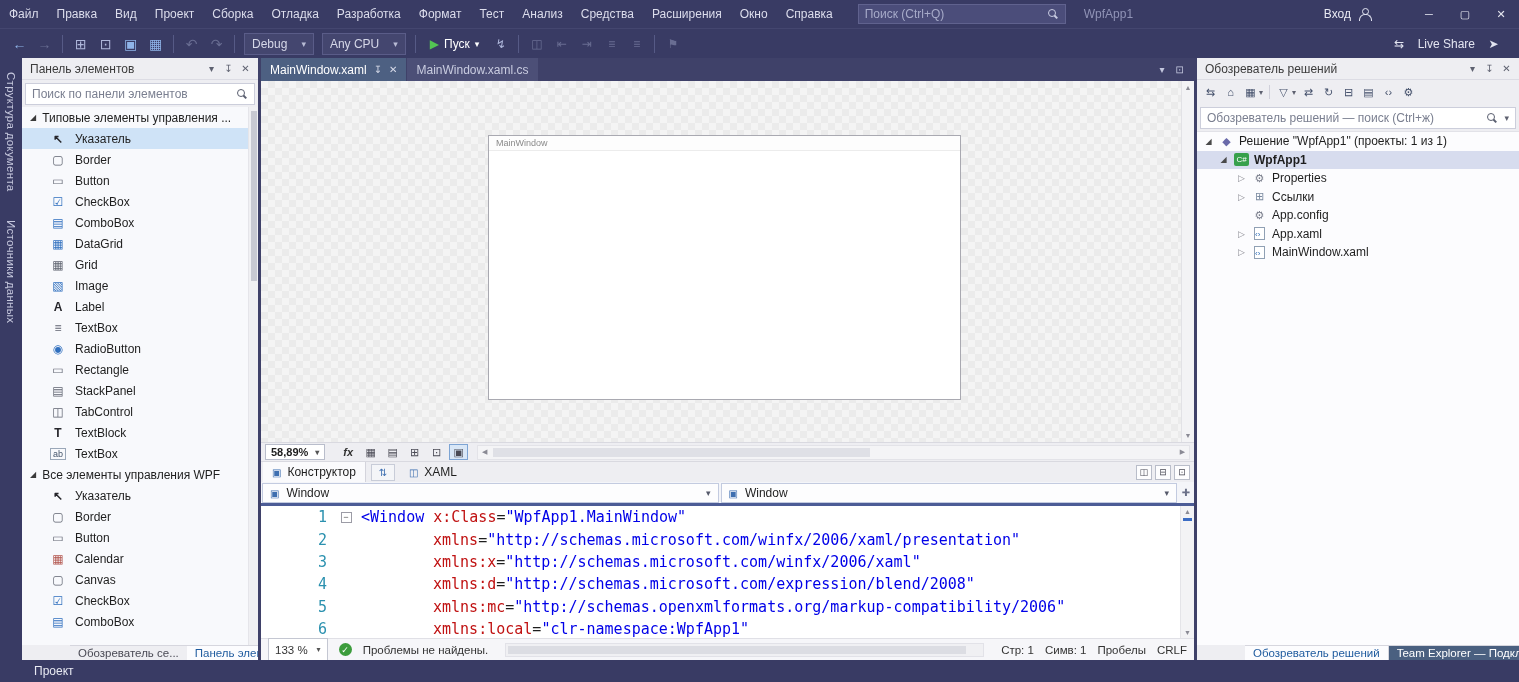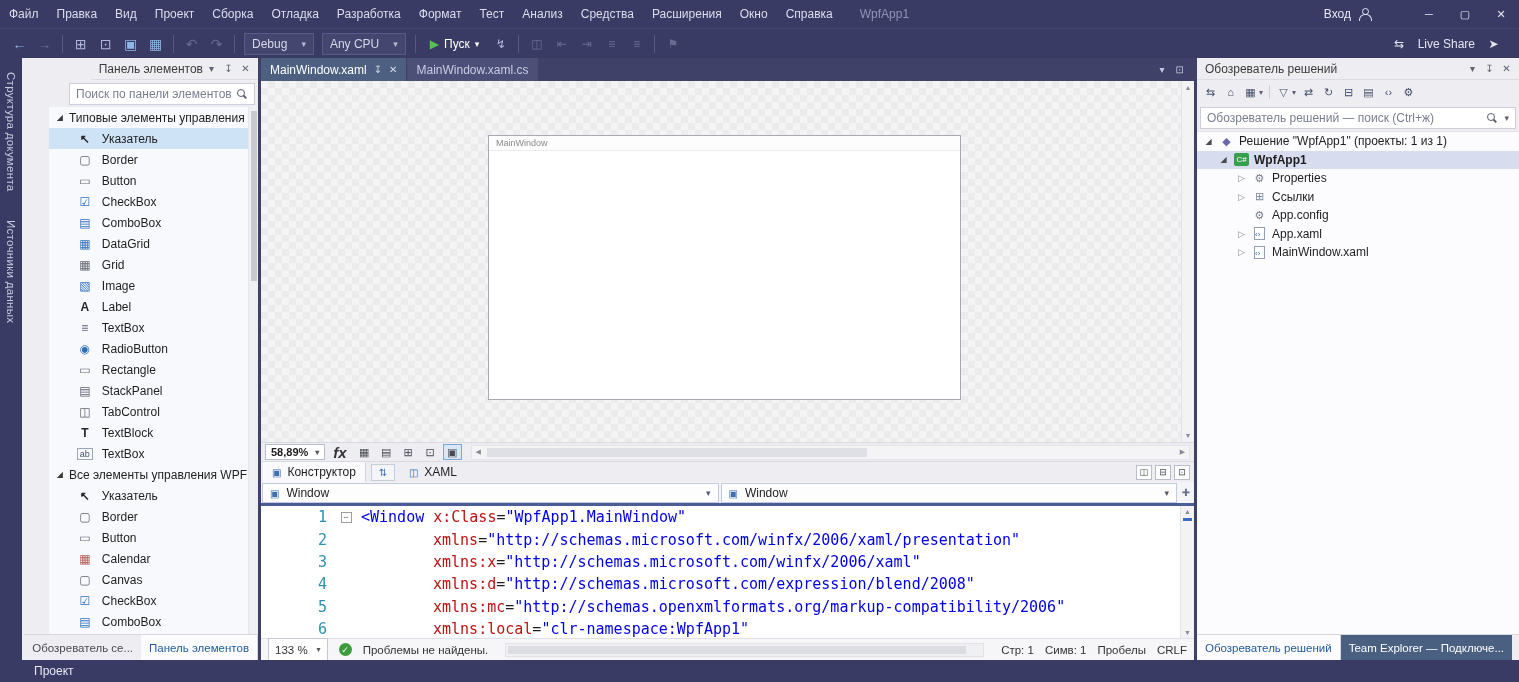--- a/index.html
+++ b/index.html
@@ -38,21 +38,21 @@
   .tb-start .play { color: #53C453; font-size: 12px; }
   .tb-start .caret { font-size: 9px; }
   .tb-right { margin-left: auto; display: flex; align-items: center; gap: 7px; color: #E2E4F0; padding-right: 6px; }
 
   
   .main { flex: 1; display: flex; background: #3F4169; min-height: 0; }
   .activity-strip { width: 22px; background: #393B64; color: #C7C9DE; display: flex; flex-direction: column; gap: 28px; padding-top: 14px; align-items: center; flex: 0 0 auto; }
   .vtab { writing-mode: vertical-rl; font-size: 11.5px; letter-spacing: .3px; white-space: nowrap; }
 
   .panel { background: #EEEEF2; display: flex; flex-direction: column; min-height: 0; flex: 0 0 auto; }
-  .toolbox { width: 236px; margin-right: 3px; align-items: flex-end; }
+  .toolbox { width: 236px; margin-right: 3px; }
   .solution { width: 322px; margin-left: 3px; }
 
   .tw-header { height: 22px; display: flex; align-items: center; padding: 0 4px 0 8px; color: #3B3B3B; border-bottom: 1px solid #DCDCE4; flex: 0 0 auto; }
   .tw-title { flex: 1; white-space: nowrap; overflow: hidden; }
   .tw-hicon { width: 17px; text-align: center; color: #5E6170; font-size: 10px; }
 
   .tw-search { margin: 3px 3px 2px 3px; height: 22px; background: #FFFFFF; border: 1px solid #CCCEDB; display: flex; align-items: center; padding: 0 6px; gap: 6px; flex: 0 0 auto; }
   .tw-search input { flex: 1; border: none; outline: none; font-size: 12px; color: #333; min-width: 0; background: transparent; }
   .tw-search input::placeholder { color: #7A7F90; }
   .tw-search .caret { font-size: 9px; color: #5E6170; }
@@ -65,21 +65,21 @@
   .tbx-item.selected { background: #CFE3F7; }
   .tbx-icon { width: 16px; text-align: center; font-size: 12px; flex: 0 0 auto; }
   .ic-d { color: #26262B; font-weight: bold; }
   .ic-g { color: #5F6470; }
   .ic-b { color: #2F6FBE; }
   .ic-r { color: #B2554D; }
   .ic-ab { font-size: 9px; color: #44546A; border: 1px solid #9AA7B8; padding: 0 1px; line-height: 10px; }
   .tbx-scroll { position: absolute; right: 0; top: 0; bottom: 0; width: 10px; background: #F0F0F3; border-left: 1px solid #E5E5EA; }
   .tbx-scroll .thumb { position: absolute; top: 4px; left: 2px; width: 6px; height: 170px; background: #C8C9D2; }
 
-  .bottom-tabs { height: 26px; display: flex; background: #EEEEF2; border-top: 1px solid #D6D6DE; font-size: 11.5px; flex: 0 0 auto; overflow: hidden; }
+  .bottom-tabs { height: 15px; display: flex; background: #EEEEF2; border-top: 1px solid #D6D6DE; font-size: 11.5px; flex: 0 0 auto; overflow: hidden; margin-left: 48px; }
   .btab { padding: 0 8px; display: flex; align-items: center; color: #4A4A55; white-space: nowrap; }
   .btab.active { background: #FCFCFE; color: #1E5A9E; border-right: 1px solid #D6D6DE; }
   .btab.team { background: #4A6080; color: #FFFFFF; }
 
   
   .editor-col { flex: 1; display: flex; flex-direction: column; min-width: 0; background: #FFFFFF; }
   .doc-tabstrip { height: 23px; background: #3F4169; display: flex; flex: 0 0 auto; }
   .doc-tab { height: 23px; display: flex; align-items: center; padding: 0 9px; gap: 7px; font-size: 12px; white-space: nowrap; }
   .doc-tab.active { background: #4D6082; color: #FFFFFF; }
   .doc-tab.inactive { background: #4C4F77; color: #C9CCE0; margin-left: 1px; }
@@ -92,21 +92,21 @@
                       linear-gradient(45deg,#EBEBEB 25%,transparent 25%,transparent 75%,#EBEBEB 75%);
     background-size: 14px 14px; background-position: 0 0, 7px 7px; }
   .artboard { position: absolute; left: 227px; top: 54px; width: 473px; height: 265px; background: #FFFFFF; border: 1px solid #A9A9B1; }
   .artboard-titlebar { height: 15px; border-bottom: 1px solid #ECECEC; background: #FDFDFD; display: flex; align-items: center; padding-left: 7px; }
   .artboard-title { font-size: 9px; color: #8A8A8A; }
   .dsn-vsb { position: absolute; right: 0; top: 0; bottom: 0; width: 13px; background: #F3F3F5; border-left: 1px solid #E2E2E6; display: flex; flex-direction: column; justify-content: space-between; align-items: center; font-size: 7px; color: #8A8A94; padding: 3px 0; }
 
   .designer-toolbar { height: 19px; background: #EEEEF2; display: flex; align-items: center; gap: 3px; padding: 0 4px; border-top: 1px solid #D9D9E0; flex: 0 0 auto; }
   .zoom-combo { height: 16px; background: #FFFFFF; border: 1px solid #B9BDCB; display: flex; align-items: center; padding: 0 5px; gap: 7px; font-size: 11px; font-weight: bold; }
   .zoom-combo .caret { font-size: 8px; color: #555; }
-  .fx-btn { font-style: italic; font-weight: bold; font-size: 15px; color: #333; padding: 0 5px; }
+  .fx-btn { font-style: italic; font-weight: bold; font-size: 11px; color: #333; padding: 0 5px; margin-left: 10px; }
   .dt-icon { width: 19px; height: 16px; display: flex; align-items: center; justify-content: center; font-size: 11px; color: #4A4A55; }
   .dt-icon.active { border: 1px solid #7DA4D4; background: #D9E7F7; }
   .h-scroll { flex: 1; height: 15px; background: #F4F4F6; border: 1px solid #E3E3E8; margin-left: 6px; display: flex; align-items: center; font-size: 7px; color: #8A8A94; }
   .h-scroll .track { flex: 1; height: 100%; position: relative; }
   .h-scroll .thumb { position: absolute; left: 2px; top: 2px; bottom: 2px; width: 55%; background: #DFE0E6; }
   .h-arrow { width: 13px; text-align: center; }
 
   .split-row { height: 21px; background: #EEEEF2; display: flex; align-items: center; border-top: 1px solid #D9D9E0; padding-left: 2px; font-size: 12px; flex: 0 0 auto; }
   .sv-tab { display: flex; align-items: center; gap: 6px; padding: 0 9px; height: 21px; color: #1E1E1E; white-space: nowrap; }
   .sv-tab .sv-ic { font-size: 10px; color: #3E6FB0; }
@@ -180,20 +180,24 @@
     <span class="menu-item">Сборка</span>
     <span class="menu-item">Отладка</span>
     <span class="menu-item">Разработка</span>
     <span class="menu-item">Формат</span>
     <span class="menu-item">Тест</span>
     <span class="menu-item">Анализ</span>
     <span class="menu-item">Средства</span>
     <span class="menu-item">Расширения</span>
     <span class="menu-item">Окно</span>
     <span class="menu-item">Справка</span>
+    <div class="quick-search">
+      <input placeholder="Поиск (Ctrl+Q)" style="">
+      <span class="lens lens-dark"></span>
+    </div>
     <span class="project-label">WpfApp1</span>
     <div class="signin">
       <span>Вход</span>
       <span class="person"></span>
     </div>
     <div class="win-controls">
       <div class="win-btn">─</div>
       <div class="win-btn">▢</div>
       <div class="win-btn">✕</div>
     </div>

